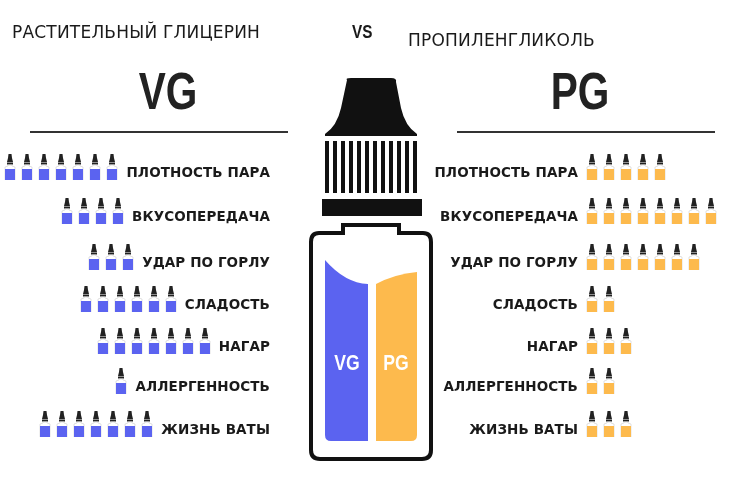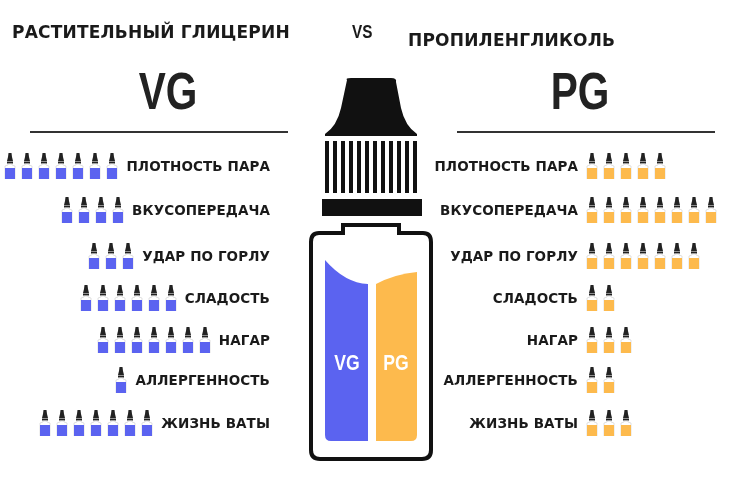--- a/index.html
+++ b/index.html
@@ -1,27 +1,27 @@
 <!DOCTYPE html>
 <html><head>
 <meta charset="utf-8">
 <style>
   html,body{margin:0;padding:0;background:#fff;}
   body{width:742px;height:481px;position:relative;overflow:hidden;font-family:"DejaVu Sans",sans-serif;color:#1a1a1a;}
-  .title{position:absolute;top:22px;font-weight:bold;font-size:17px;letter-spacing:0.2px;white-space:nowrap;}
+  .title{position:absolute;top:22px;font-weight:normal;font-size:17px;letter-spacing:0.2px;white-space:nowrap;}
   #t-left{left:12px;}
   #t-vs{left:352px;font-size:18px;font-family:"Liberation Sans",sans-serif;font-weight:bold;transform:scaleX(0.85);transform-origin:left;}
   #t-right{left:408px;margin-top:8px;}
   .big{position:absolute;top:65px;font-family:"Liberation Sans",sans-serif;font-weight:bold;font-size:52px;line-height:52px;transform:scaleX(0.78);transform-origin:center;color:#222;}
   #big-vg{left:118px;width:100px;text-align:center;}
   #big-pg{left:530px;width:100px;text-align:center;}
   .rule{position:absolute;top:131px;height:2px;background:#333;}
   #rule-l{left:30px;width:258px;}
   #rule-r{left:457px;width:258px;}
-  .row{position:absolute;display:flex;align-items:center;height:28px;}
+  .row{position:absolute;display:flex;align-items:flex-end;height:28px;}
   .row.left{right:472px;}
   .row.right{left:437px;}
   .label{font-weight:bold;font-size:13.5px;white-space:nowrap;letter-spacing:0.1px;}
   .row.left .label{margin-left:8px;}
   .row.right .label{margin-right:8px;}
   .icons{display:flex;gap:5px;}
   .bottle{width:12px;height:26px;display:block;}
 </style>
 </head>
 <body>

